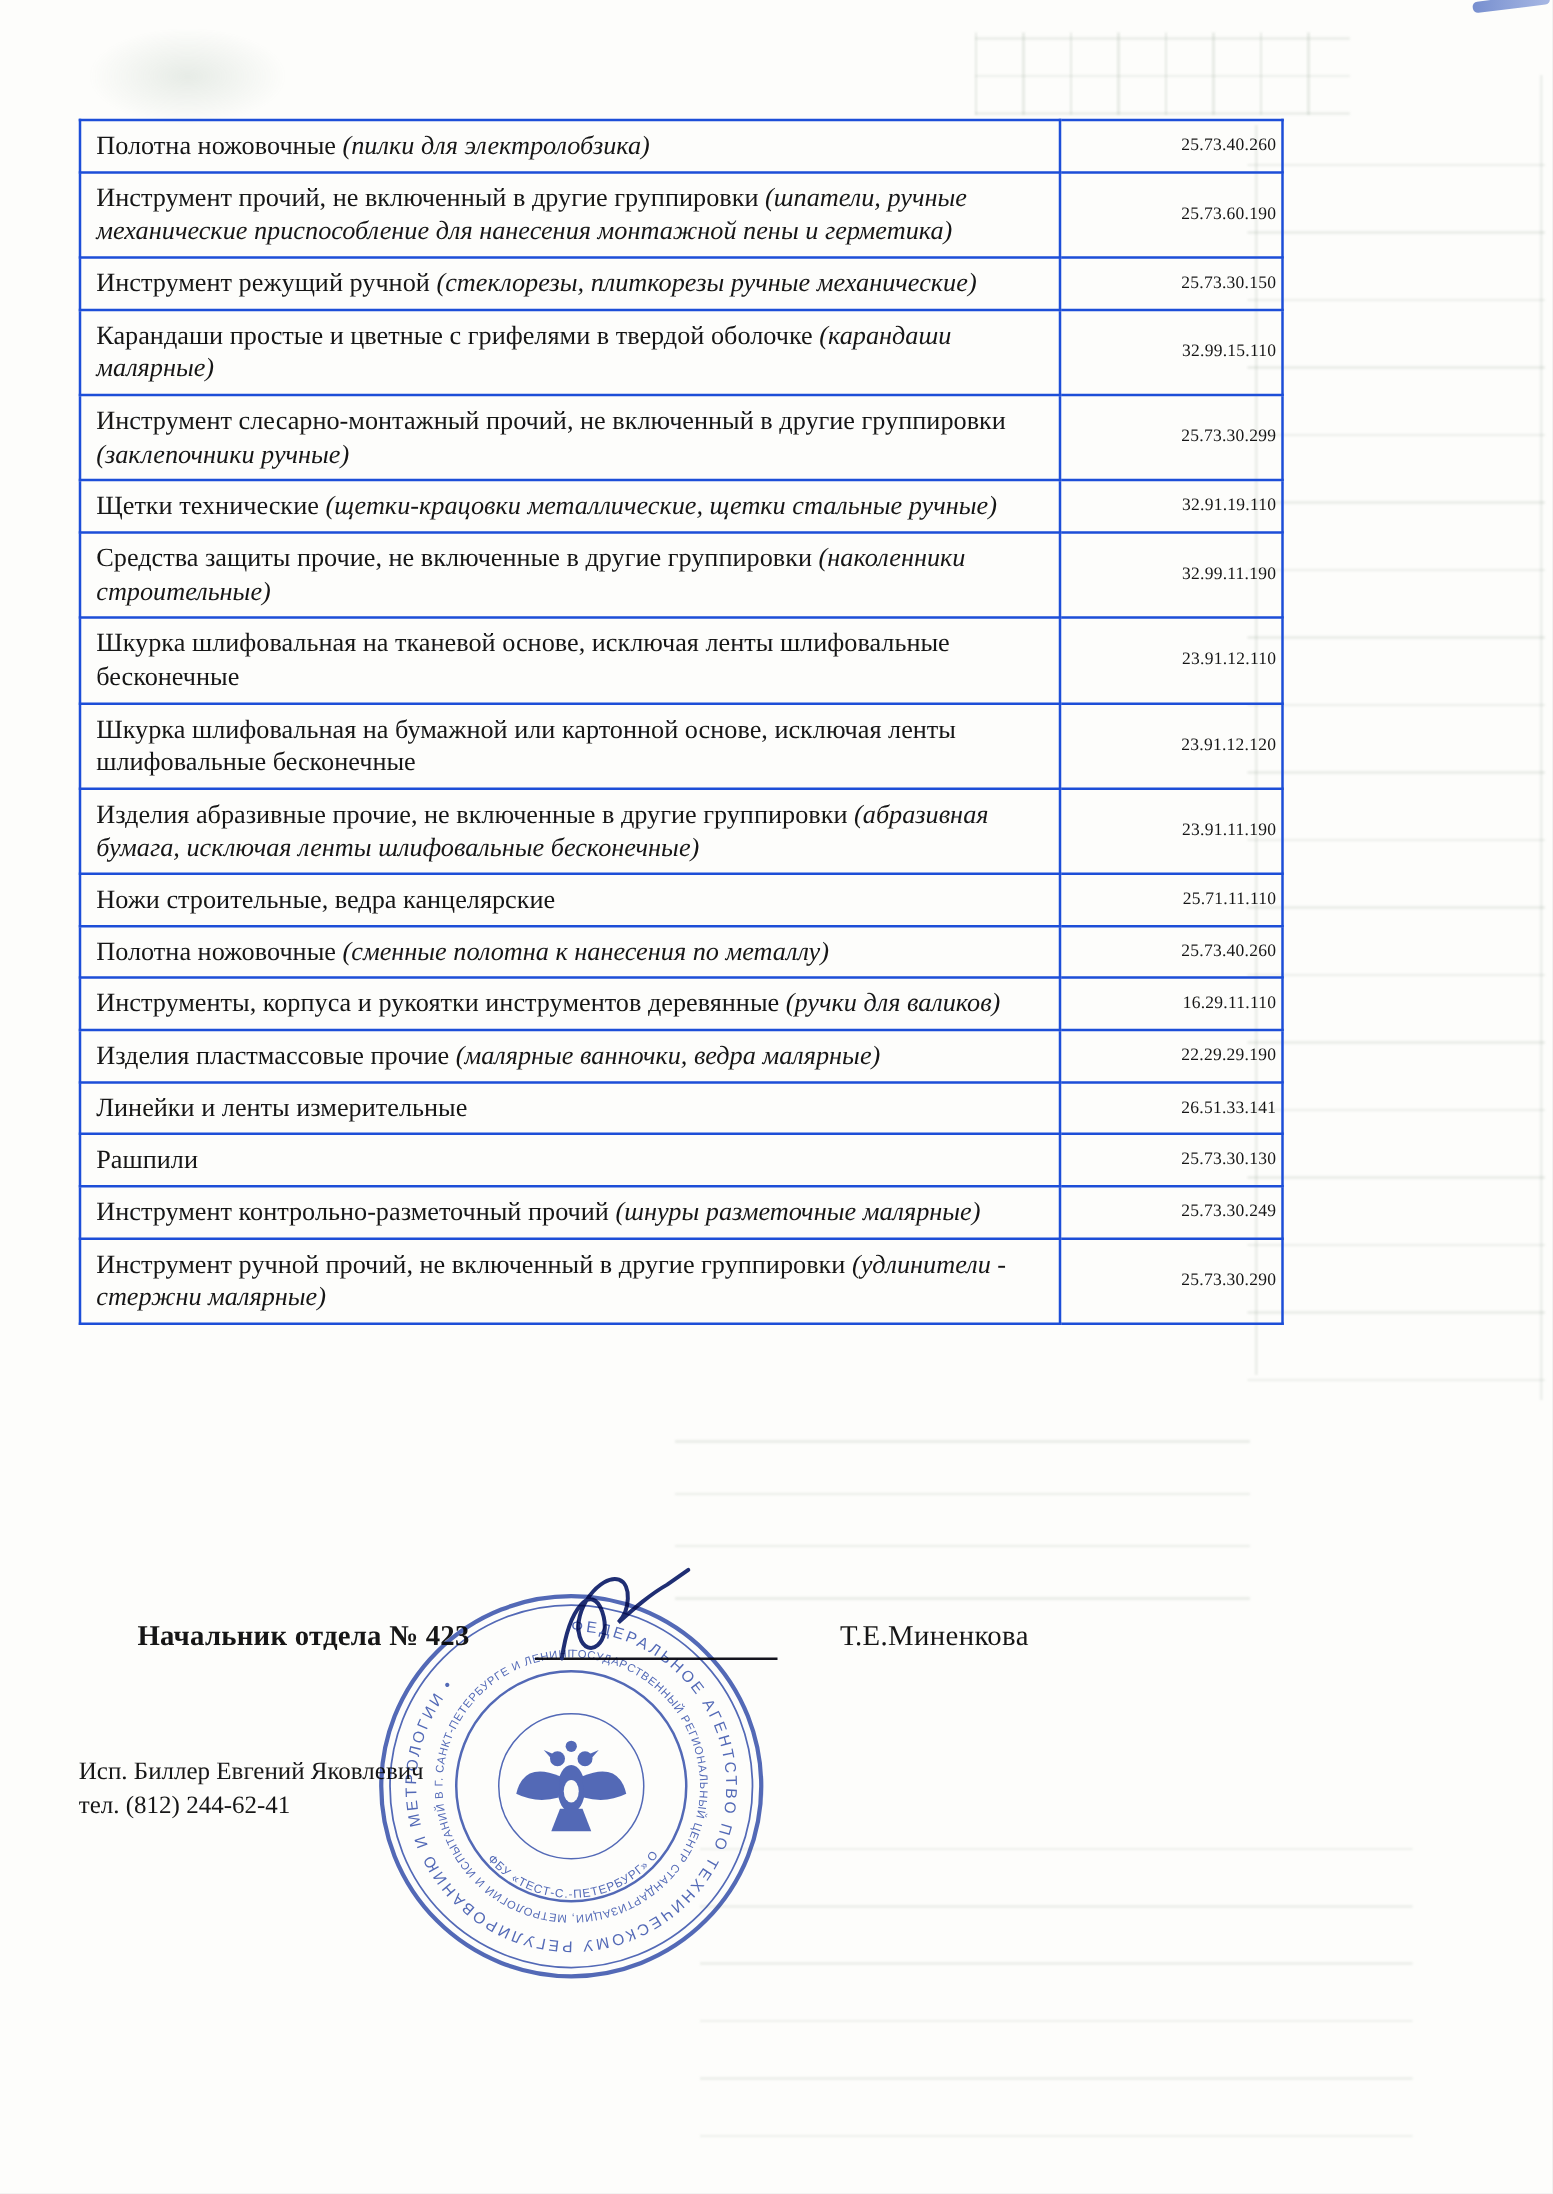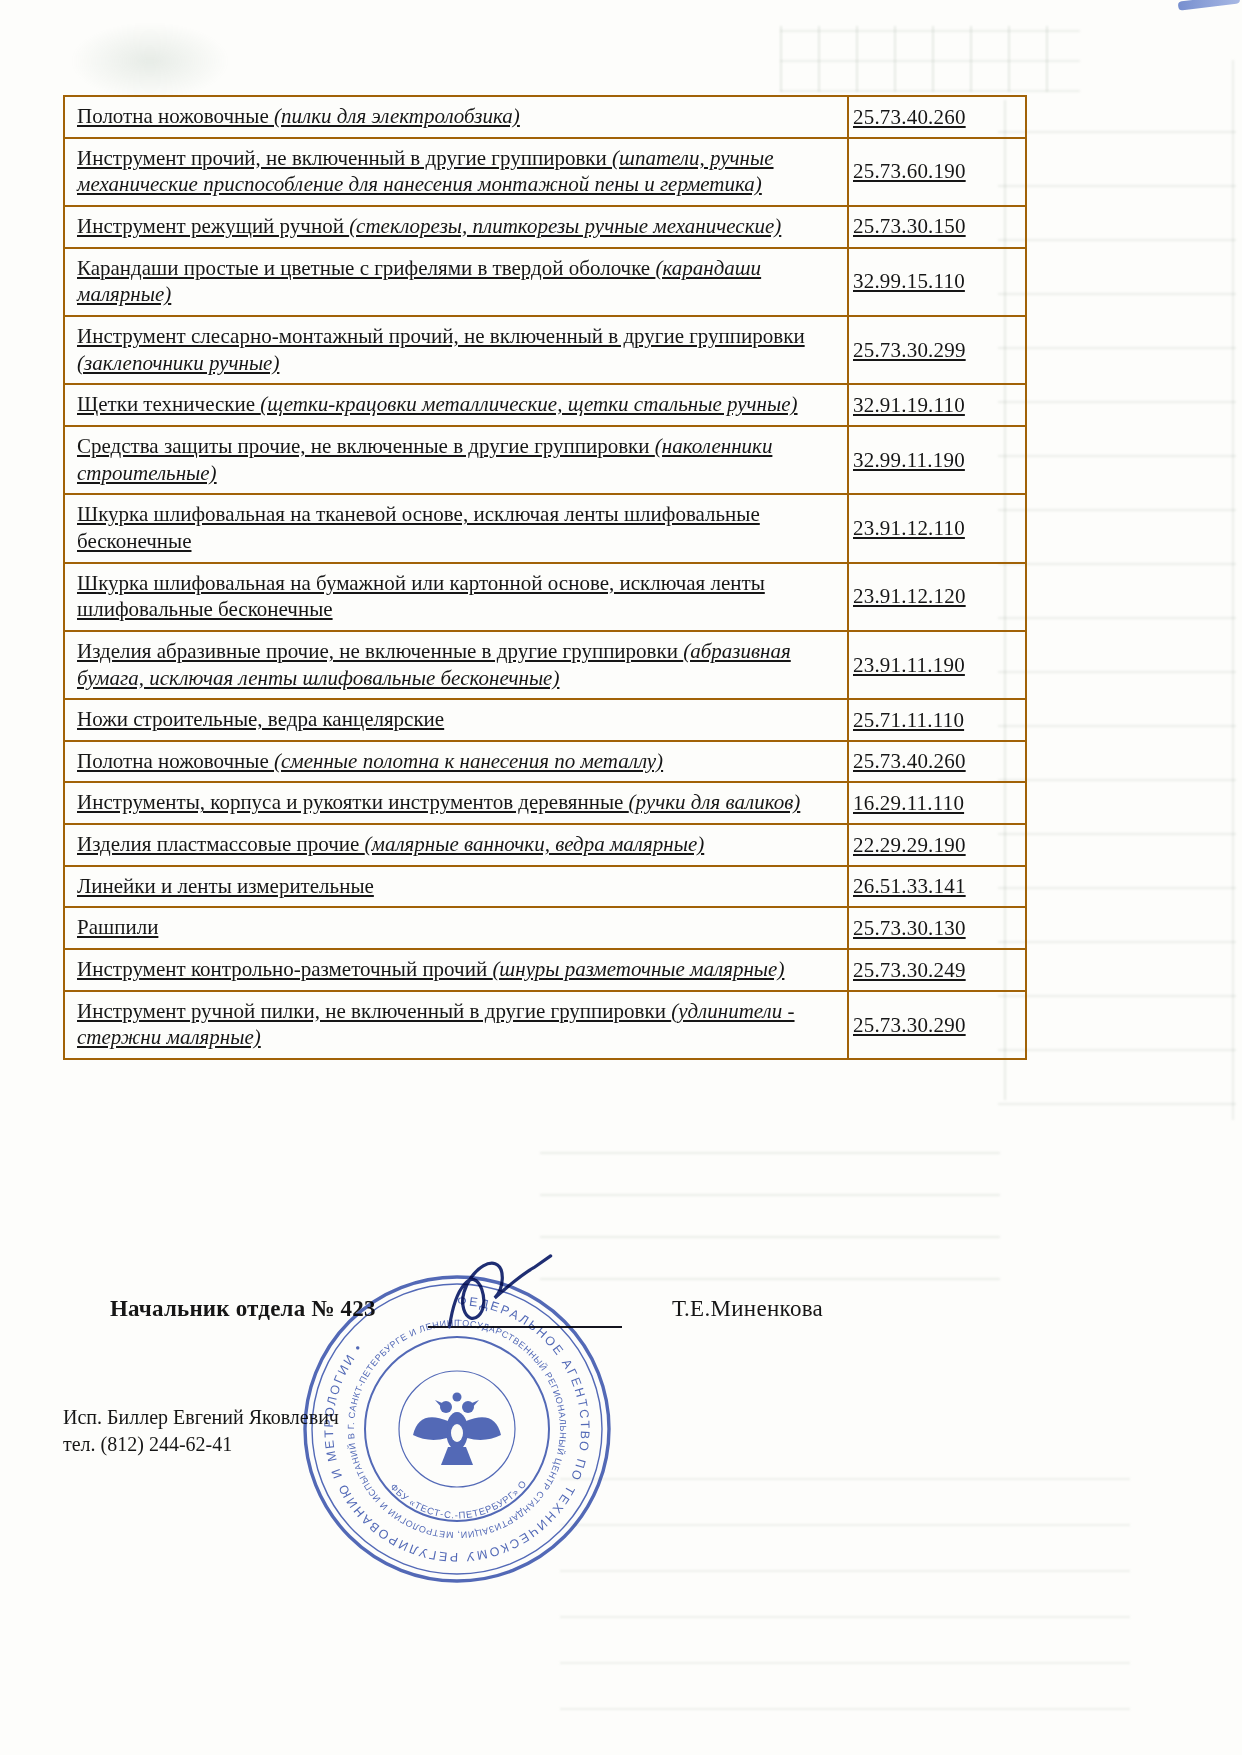--- a/index.html
+++ b/index.html
@@ -30,30 +30,29 @@
     background:radial-gradient(ellipse at center, rgba(118,148,128,.16), transparent 70%);}
   .corner-mark{position:absolute;left:1178px;top:-2px;width:62px;height:9px;
     background:linear-gradient(100deg,#4a6ac0,#8ba1dc);
     transform:rotate(-7deg);border-radius:4px;opacity:.75;}
   
   .doc-table{
     position:absolute;left:63px;top:95px;width:926px;
     border-collapse:collapse;table-layout:fixed;
   }
   .doc-table td{
-    border:2px solid #a16207;
+    border:2px solid #1d4ed8;
     padding:6px 12px 7px 12px;
     font-size:21px;line-height:1.27;
     vertical-align:middle;
-    text-decoration:underline;
   }
   .doc-table td.desc{width:758px;}
   .doc-table td.code{
-    width:168px;text-align:left;padding:6px 4px;
-    font-size:21px;letter-spacing:.2px;white-space:nowrap;
+    width:168px;text-align:right;padding:6px 4px;
+    font-size:14px;letter-spacing:.2px;white-space:nowrap;
   }
   .t-italic{font-style:italic;}
   
   .sig-block{position:absolute;left:0;top:1296px;width:1242px;height:90px;}
   .sig-title{position:absolute;left:110px;top:0;font-size:23px;font-weight:bold;letter-spacing:.2px;}
   .sig-underline{position:absolute;left:428px;top:30px;width:194px;border-bottom:2px solid #14141e;}
   .sig-svg{position:absolute;left:432px;top:-52px;}
   .sig-name{position:absolute;left:672px;top:0;font-size:23px;font-weight:normal;letter-spacing:.3px;}
   
   .footer{position:absolute;left:63px;top:1404px;font-size:20px;line-height:1.35;}
@@ -141,21 +140,21 @@
         </tr>
         <tr>
           <td class="desc"><span class="t-normal">Рашпили</span></td>
           <td class="code">25.73.30.130</td>
         </tr>
         <tr>
           <td class="desc"><span class="t-normal">Инструмент контрольно-разметочный прочий </span><span class="t-italic">(шнуры разметочные малярные)</span></td>
           <td class="code">25.73.30.249</td>
         </tr>
         <tr>
-          <td class="desc"><span class="t-normal">Инструмент ручной пилки, не включенный в другие группировки </span><span class="t-italic">(удлинители - стержни малярные)</span></td>
+          <td class="desc"><span class="t-normal">Инструмент ручной прочий, не включенный в другие группировки </span><span class="t-italic">(удлинители - стержни малярные)</span></td>
           <td class="code">25.73.30.290</td>
         </tr>
       </tbody>
   </table>
 
   <div class="sig-block">
     <span class="sig-title">Начальник отдела № 423</span>
     <span class="sig-underline"></span>
     <svg class="sig-svg" width="200" height="90" viewBox="0 0 200 90">
       <path d="M14,74 C24,34 44,16 50,40 C56,66 34,78 30,58 C26,36 52,10 66,16 C76,21 72,42 62,50 C76,40 90,30 104,24 L122,14" fill="none" stroke="#1f2e73" stroke-width="3.2" stroke-linecap="round" transform="rotate(-6 100 45)"></path>

